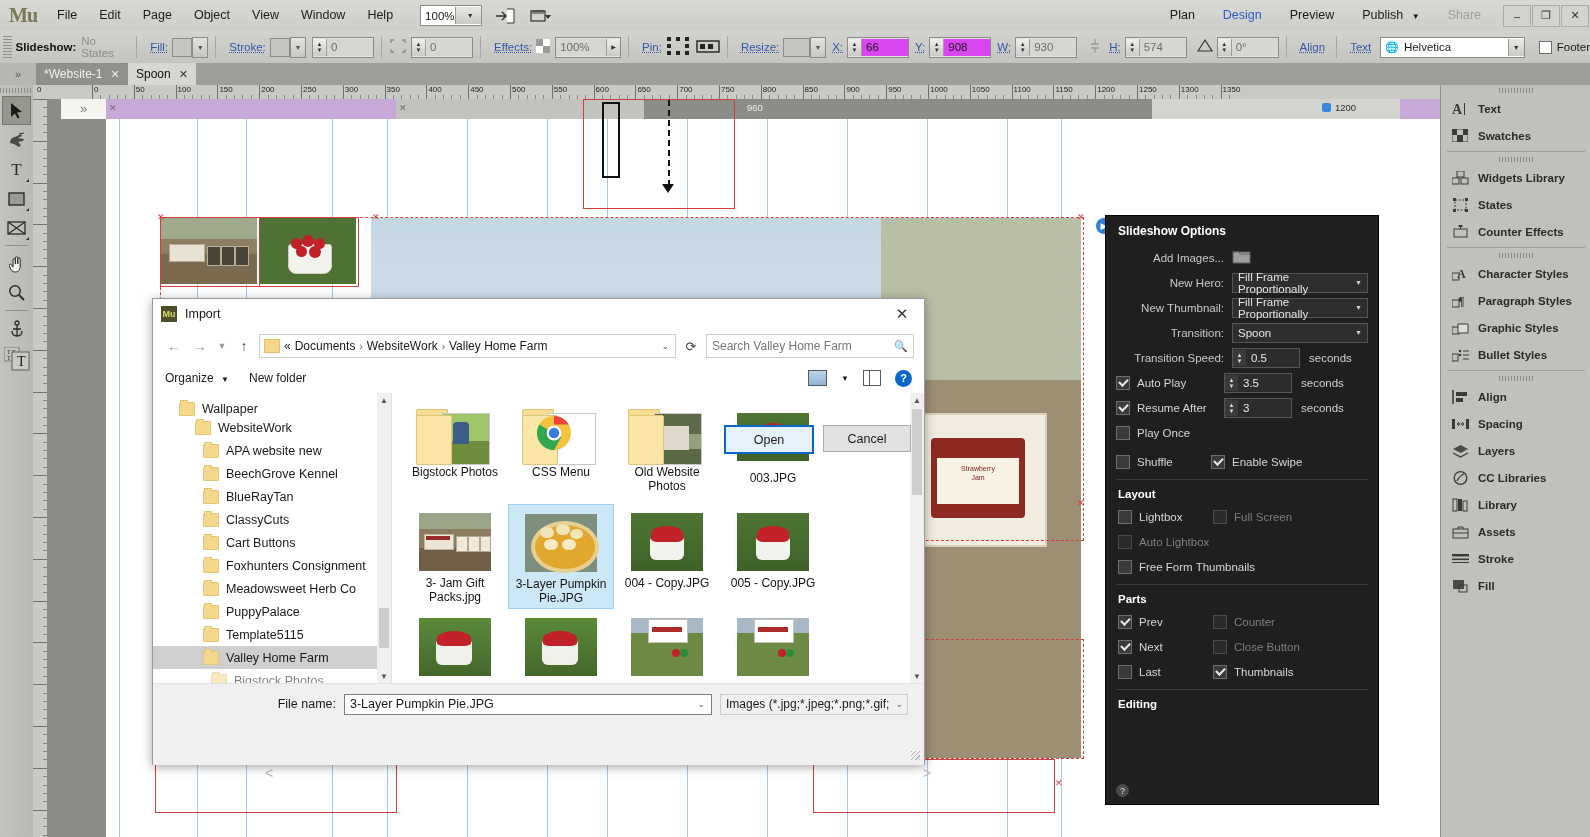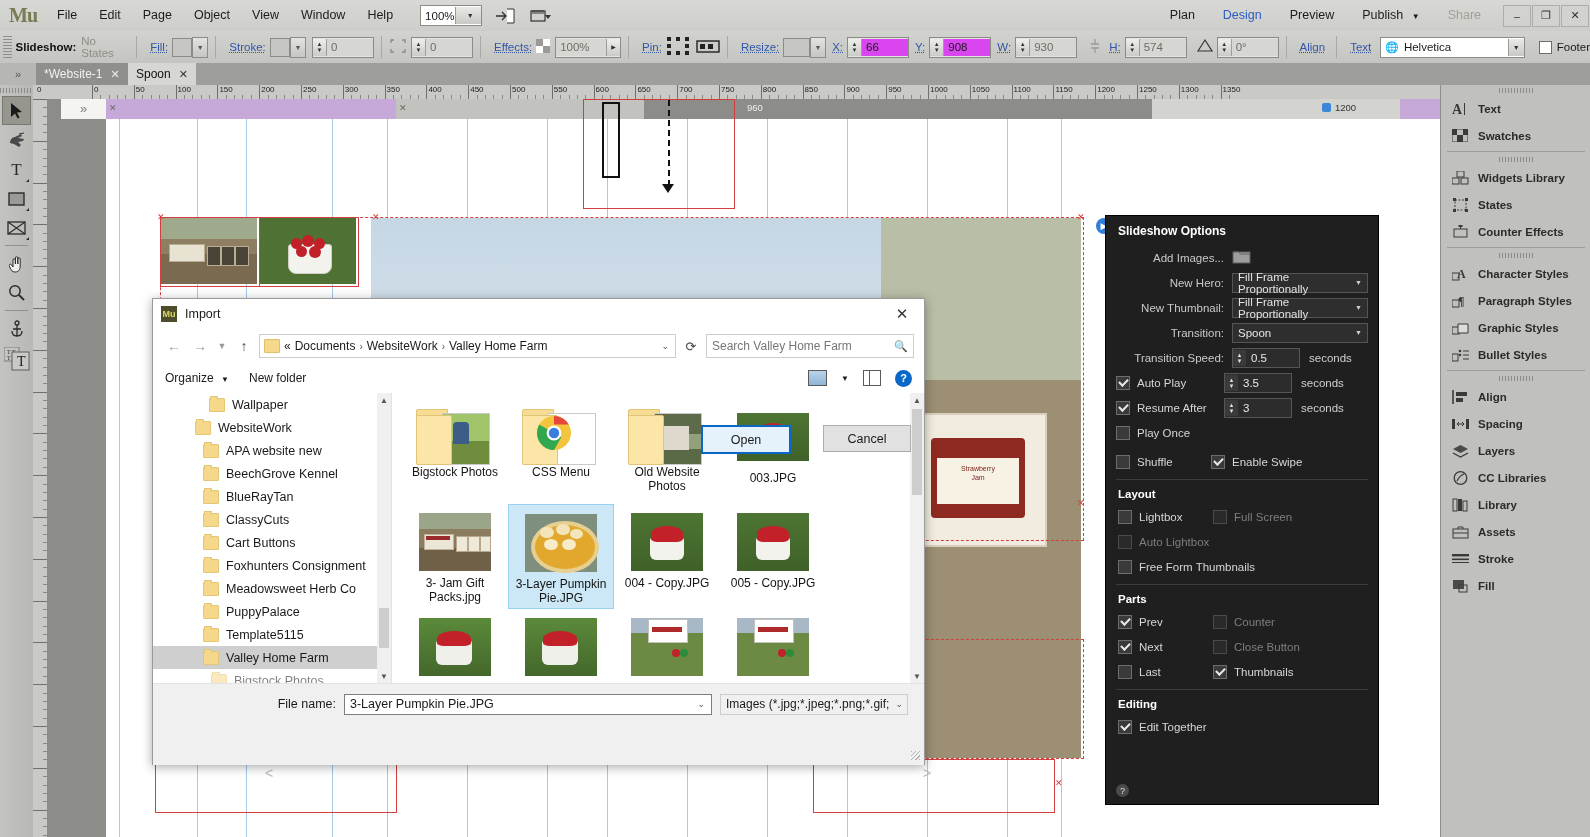--- a/index.html
+++ b/index.html
@@ -1165,26 +1165,20 @@
       <span>Last</span>
     </span>
     <span class="ss-check">
       <span class="cb on"></span>
       <span>Thumbnails</span>
     </span>
   </div>
 
   <div class="ss-hr"></div>
   <div class="ss-head">Editing</div>
-  <div class="ss-line">
-    <span class="ss-check">
-      <span class="cb on"></span>
-      <span>Edit Together</span>
-    </span>
-  </div>
   <div id="ss-help">?</div>
 </div>
 
 <div id="importdlg">
   <div id="dlgtitle">
     <span class="mu">Mu</span>
     <span class="t">Import</span>
     <span id="dlgclose">✕</span>
   </div>
 
@@ -1221,21 +1215,21 @@
       <span style="font-size:8px;">▼</span>
       <span class="paneicon">
           <i></i>
         </span>
       <span id="helpbtn">?</span>
     </span>
   </div>
 
   <div id="dlgbody">
     <div id="treepane">
-      <div class="tnode" style="padding-left:56px;">
+      <div class="tnode" style="padding-left:26px;align-items:flex-end;">
         <span class="tfolder"></span>
         <span>Wallpaper</span>
       </div>
       <div class="tnode" style="padding-left:42px;">
         <span class="tfolder"></span>
         <span>WebsiteWork</span>
       </div>
       <div class="tnode" style="padding-left:50px;">
         <span class="tfolder"></span>
         <span>APA website new</span>
@@ -1423,16 +1417,16 @@
       <span id="fnameinput">
         <span>3-Layer Pumpkin Pie.JPG</span>
         <span class="cdrop">⌄</span>
       </span>
       <span id="filterinput">
         <span>Images (*.jpg;*.jpeg;*.png;*.gif;</span>
         <span class="cdrop">⌄</span>
       </span>
     </div>
   </div>
-  <div class="dlgbtn" id="openbtn" style="left:548px;top:126px;">Open</div>
+  <div class="dlgbtn" id="openbtn" style="left:571px;top:126px;">Open</div>
   <div class="dlgbtn" id="cancelbtn" style="left:670px;top:126px;">Cancel</div>
   <div id="resizegrip"></div>
 </div>
 
 </body></html>

